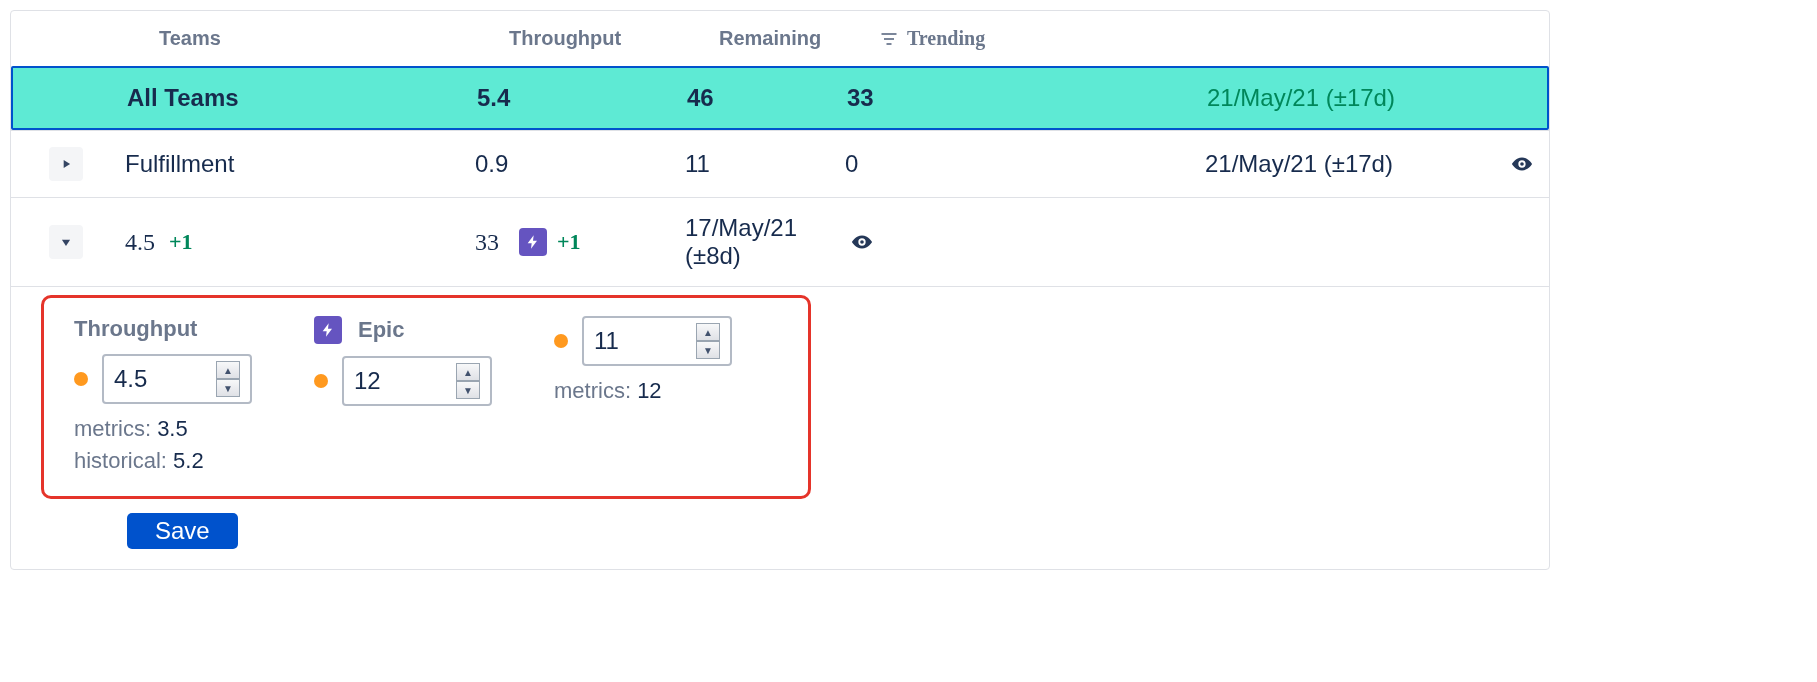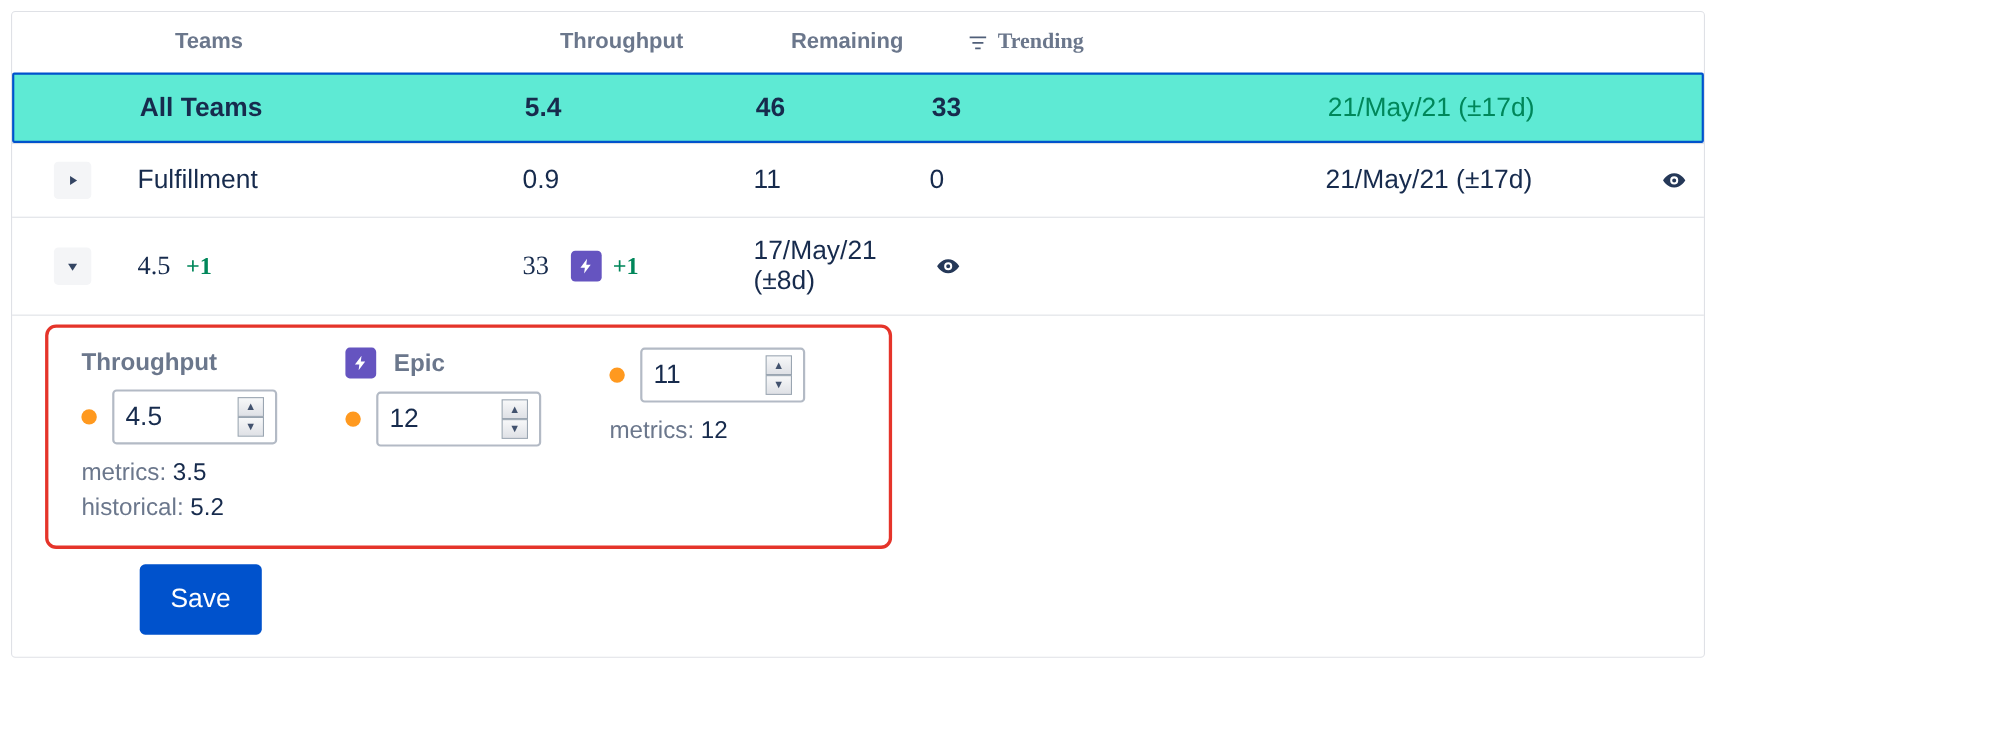--- a/index.html
+++ b/index.html
@@ -88,21 +88,21 @@
   .spinner button {
     width:24px; height:18px; font-size:10px; border:1px solid #9aa5b1;
     background:linear-gradient(#f7f8f9,#dfe1e6); cursor:pointer; padding:0;
     display:flex;align-items:center;justify-content:center;color:#42526e;
   }
   .metrics-line { color:#6b778c; font-size:22px; margin-top:6px;}
   .metrics-line .v { color:#172b4d; }
   .save-btn {
     margin-left: 112px; margin-top: 14px;
     background:#0052cc; color:#fff; border:none; border-radius:5px;
-    font-size:24px; padding:18px 28px; cursor:pointer;
+    font-size:24px; padding:4px 28px; cursor:pointer;
   }
   .inline-cell { display:flex; align-items:center;font-family:Liberation Serif, serif;}
 </style>
 </head>
 <body>
 
 <div class="table-wrap">
 
   <div class="row header-row">
     <div class="col col-expand"></div>

